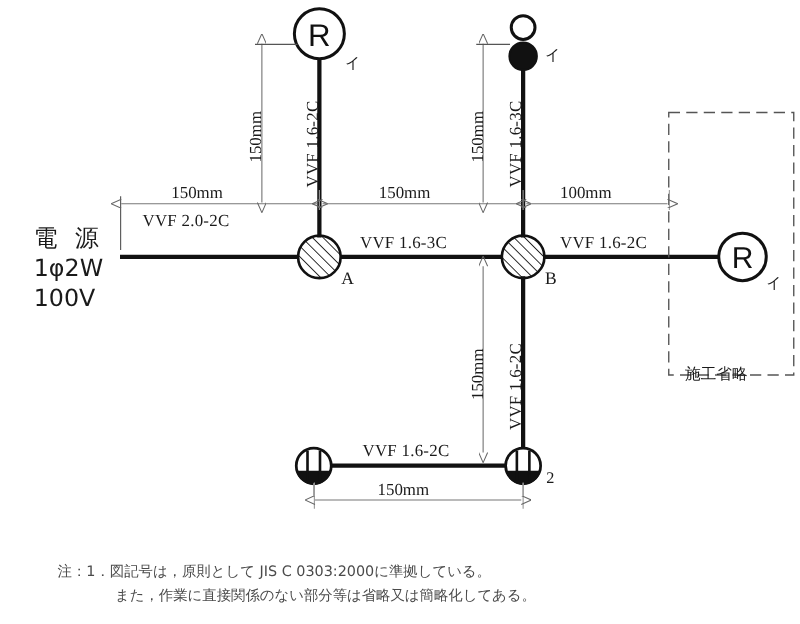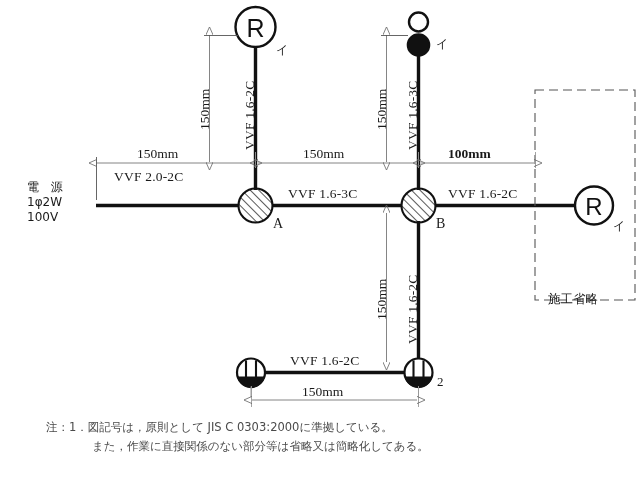--- a/index.html
+++ b/index.html
@@ -10,24 +10,24 @@
   }
   #stage{position:absolute;left:0;top:0;width:640px;height:499px;}
   svg#diagram{position:absolute;left:0;top:0;width:640px;height:499px;}
 
   .lbl{position:absolute;white-space:nowrap;line-height:1.05;}
   .cable-lbl{font-size:13.5px;letter-spacing:.2px;}
   .dim-lbl{font-size:13.5px;}
   .vert{transform-origin:0 0;}
   .node-lbl{font-size:14px;font-family:"Liberation Serif",serif;}
   .ro-mark{font-size:12px;font-family:"DejaVu Sans",sans-serif;}
-  .src-lbl{font-size:12px;font-family:"DejaVu Sans",sans-serif;line-height:1.25;}
+  .src-lbl{font-size:19px;font-family:"DejaVu Sans",sans-serif;line-height:1.25;}
   .src-lbl .r1{letter-spacing:4px;}
   .omit-lbl{font-size:12.5px;font-family:"DejaVu Sans",sans-serif;margin-top:16px;}
-  .notes{position:absolute;left:46px;top:418px;font-size:11.5px;
+  .notes{position:absolute;left:46px;top:448px;font-size:11.5px;
     font-family:"DejaVu Sans",sans-serif;color:#4a4a4a;line-height:1.62;}
   .notes .ln{white-space:nowrap;}
   .notes .ind1{padding-left:0px;}
   .notes .ind2{padding-left:46px;text-align:right;}
   .notes .ind3{padding-left:24px;}
   .rcirc{display:inline-block;border:1.1px solid #4a4a4a;border-radius:50%;
     width:12px;height:12px;line-height:11px;text-align:center;font-size:9px;
     font-family:"Liberation Serif",serif;vertical-align:-2px;}
   .two-lbl{font-size:13px;}
 </style>
@@ -159,21 +159,21 @@
   <div class="lbl cable-lbl vert" style="left:243px;top:150px;transform:rotate(-90deg);">VVF 1.6-2C</div>
 
   <div class="lbl cable-lbl vert" style="left:406px;top:150px;transform:rotate(-90deg);">VVF 1.6-3C</div>
 
   <div class="lbl cable-lbl vert" style="left:406px;top:344px;transform:rotate(-90deg);">VVF 1.6-2C</div>
 
   <div class="lbl dim-lbl" style="left:137px;top:147px;">150mm</div>
 
   <div class="lbl dim-lbl" style="left:303px;top:147px;">150mm</div>
 
-  <div class="lbl dim-lbl" style="left:448px;top:147px;font-weight:bold;">100mm</div>
+  <div class="lbl dim-lbl" style="left:448px;top:147px;">100mm</div>
 
   <div class="lbl dim-lbl" style="left:302px;top:385px;">150mm</div>
 
   <div class="lbl dim-lbl vert" style="left:198px;top:130px;transform:rotate(-90deg);">150mm</div>
 
   <div class="lbl dim-lbl vert" style="left:375px;top:130px;transform:rotate(-90deg);">150mm</div>
 
   <div class="lbl dim-lbl vert" style="left:375px;top:320px;transform:rotate(-90deg);">150mm</div>
 
   <div class="lbl node-lbl" style="left:273px;top:217px;">A</div>

